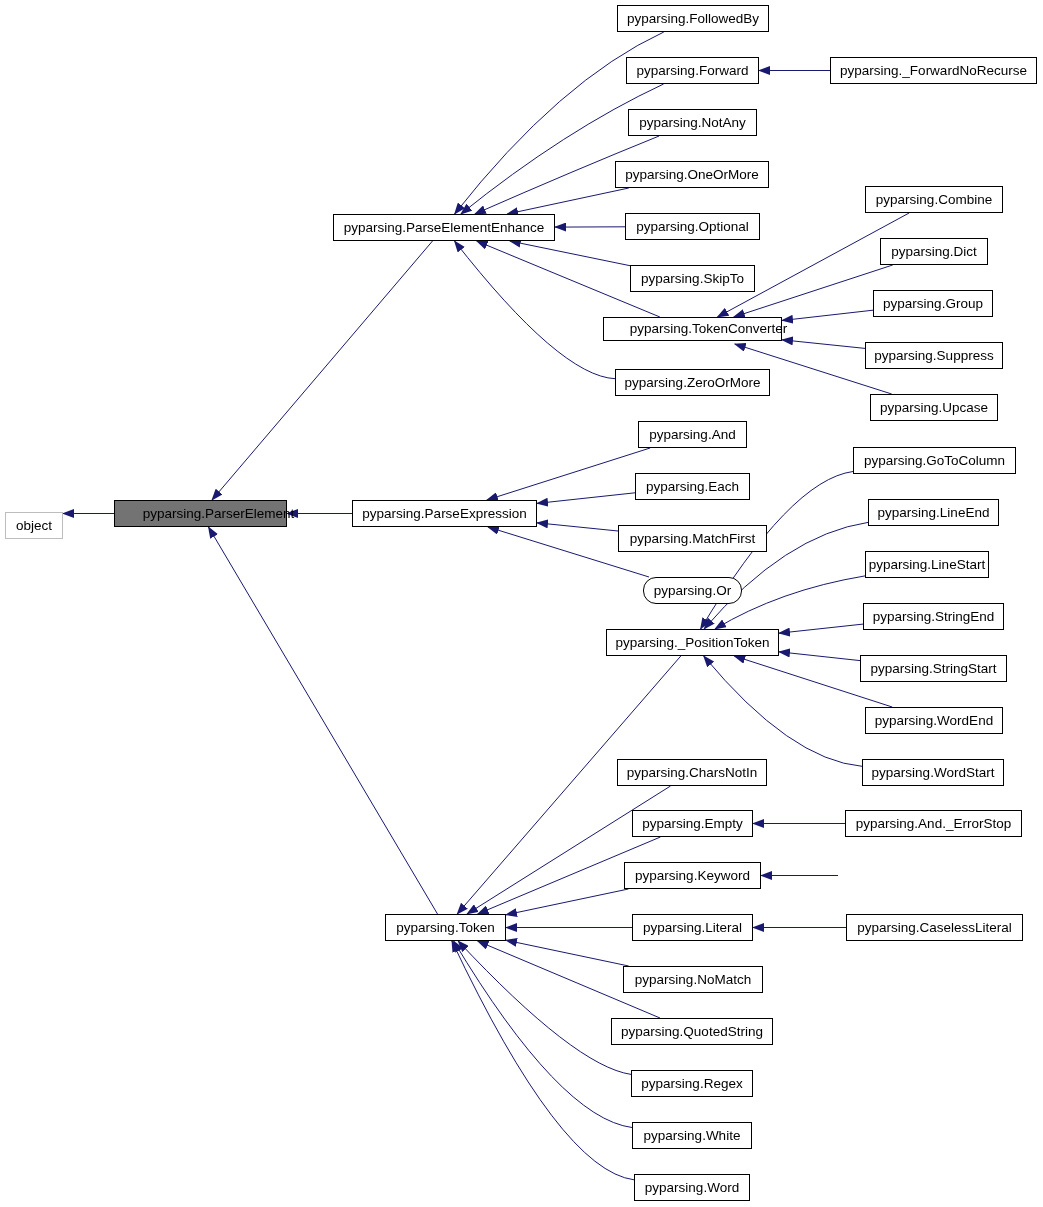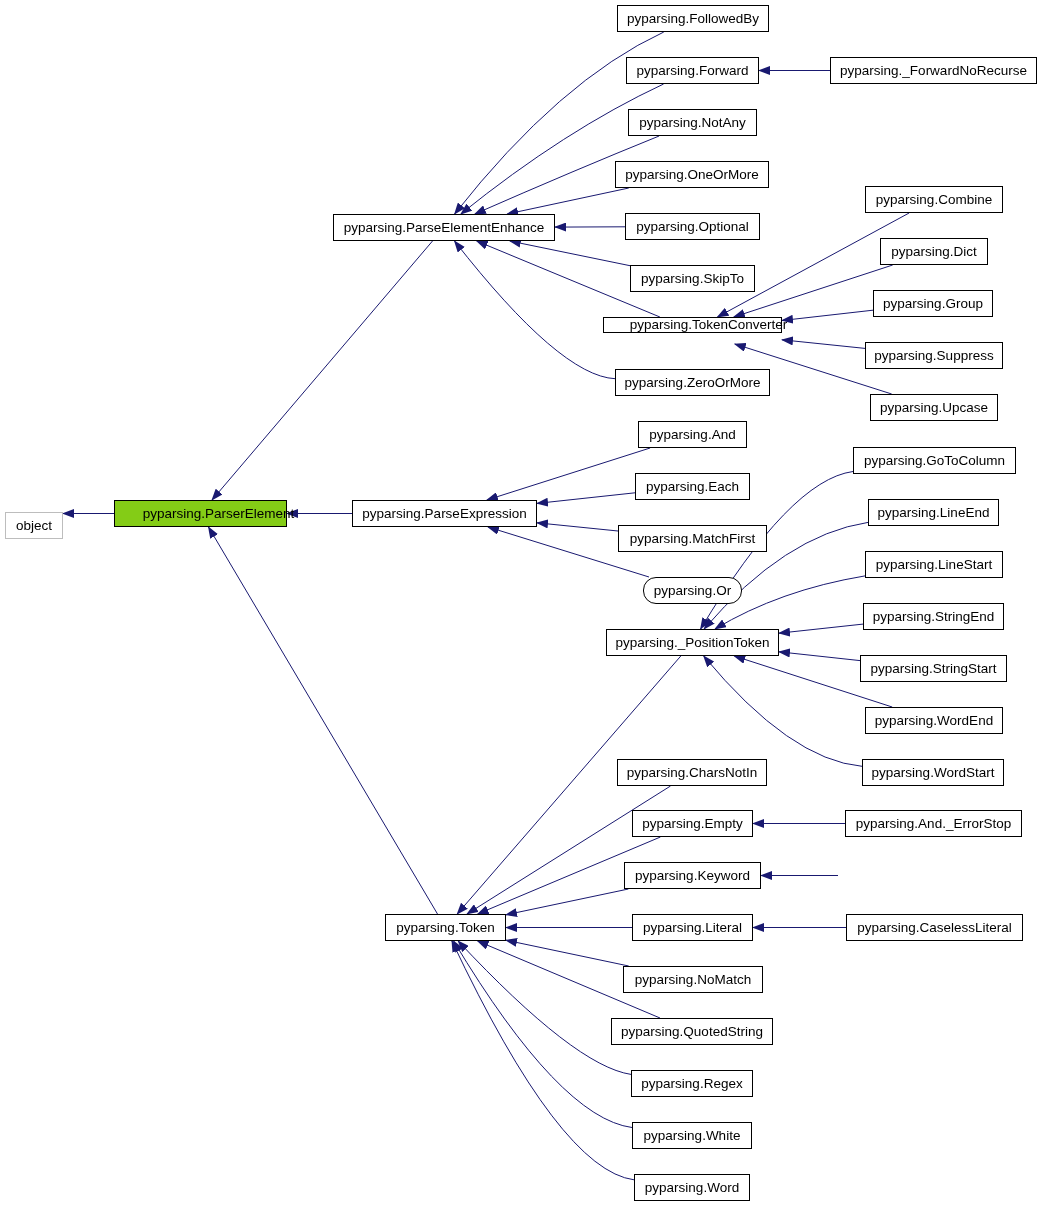--- a/index.html
+++ b/index.html
@@ -19,21 +19,21 @@
     align-items: center;
     justify-content: center;
     white-space: nowrap;
     font-size: 13.5px;
     line-height: 1;
     color: #000000;
     background: #ffffff;
     border: 1px solid #000000;
     cursor: pointer;
   }
-  .node.current { background: #84cc16; cursor: default; padding-left: 36px; }
+  .node.current { background: #737373; cursor: default; padding-left: 36px; }
   .node.external { border-color: #bdbdbd; cursor: default; }
 </style>
 </head>
 <body>
 
 <div class="canvas" id="canvas">
     <svg width="1043" height="1207">
       <defs>
         <marker id="arrow" markerUnits="userSpaceOnUse" markerWidth="12" markerHeight="9" refX="11" refY="4.5" orient="auto">
           <path d="M0,0 L12,4.5 L0,9 z" fill="#191970"></path>
@@ -111,21 +111,21 @@
     </div>
     <div class="node" style="left: 615px; top: 161px; width: 154px; height: 27px;">
       <span>pyparsing.OneOrMore</span>
     </div>
     <div class="node" style="left: 625px; top: 213px; width: 135px; height: 27px;">
       <span>pyparsing.Optional</span>
     </div>
     <div class="node" style="left: 630px; top: 265px; width: 125px; height: 27px;">
       <span>pyparsing.SkipTo</span>
     </div>
-    <div class="node" style="left: 603px; top: 317px; width: 179px; height: 16px; padding-left: 32px;">
+    <div class="node" style="left: 603px; top: 317px; width: 179px; height: 24px; padding-left: 32px;">
       <span>pyparsing.TokenConverter</span>
     </div>
     <div class="node" style="left: 615px; top: 369px; width: 155px; height: 27px;">
       <span>pyparsing.ZeroOrMore</span>
     </div>
     <div class="node" style="left: 865px; top: 186px; width: 138px; height: 27px;">
       <span>pyparsing.Combine</span>
     </div>
     <div class="node" style="left: 880px; top: 238px; width: 108px; height: 27px;">
       <span>pyparsing.Dict</span>
@@ -153,21 +153,21 @@
     </div>
     <div class="node" style="left: 606px; top: 629px; width: 173px; height: 27px;">
       <span>pyparsing._PositionToken</span>
     </div>
     <div class="node" style="left: 853px; top: 447px; width: 163px; height: 27px;">
       <span>pyparsing.GoToColumn</span>
     </div>
     <div class="node" style="left: 868px; top: 499px; width: 131px; height: 27px;">
       <span>pyparsing.LineEnd</span>
     </div>
-    <div class="node" style="left: 865px; top: 551px; width: 138px; height: 27px;">
+    <div class="node" style="left: 865px; top: 551px; width: 124px; height: 27px;">
       <span>pyparsing.LineStart</span>
     </div>
     <div class="node" style="left: 863px; top: 603px; width: 141px; height: 27px;">
       <span>pyparsing.StringEnd</span>
     </div>
     <div class="node" style="left: 860px; top: 655px; width: 147px; height: 27px;">
       <span>pyparsing.StringStart</span>
     </div>
     <div class="node" style="left: 865px; top: 707px; width: 138px; height: 27px;">
       <span>pyparsing.WordEnd</span>

